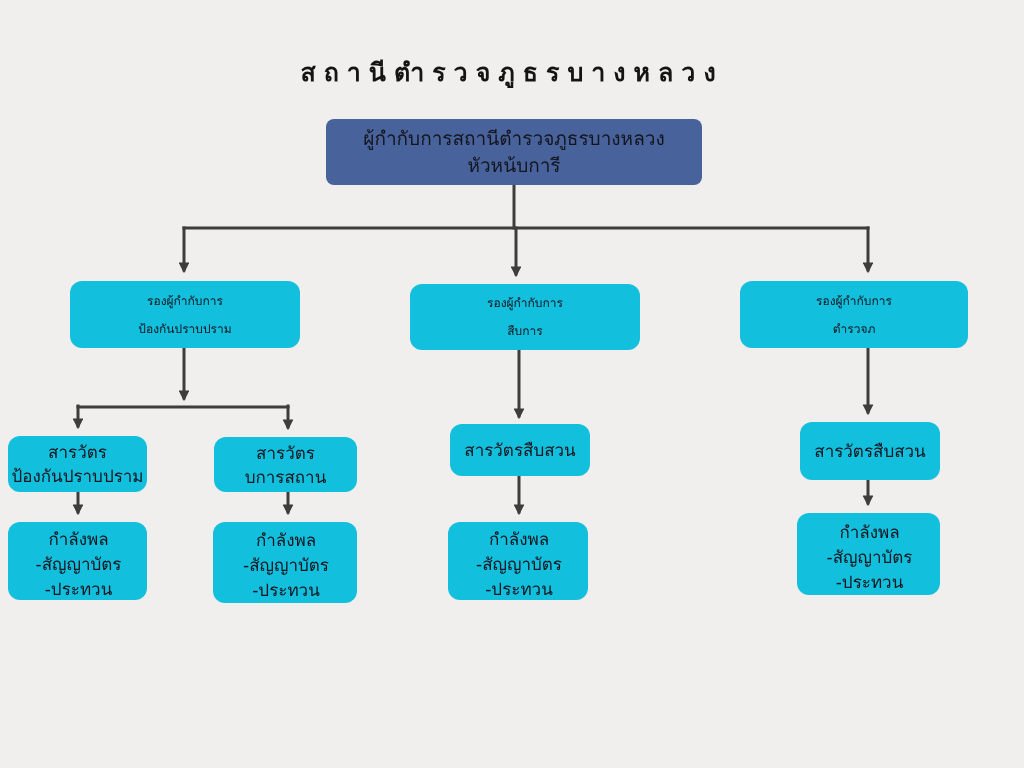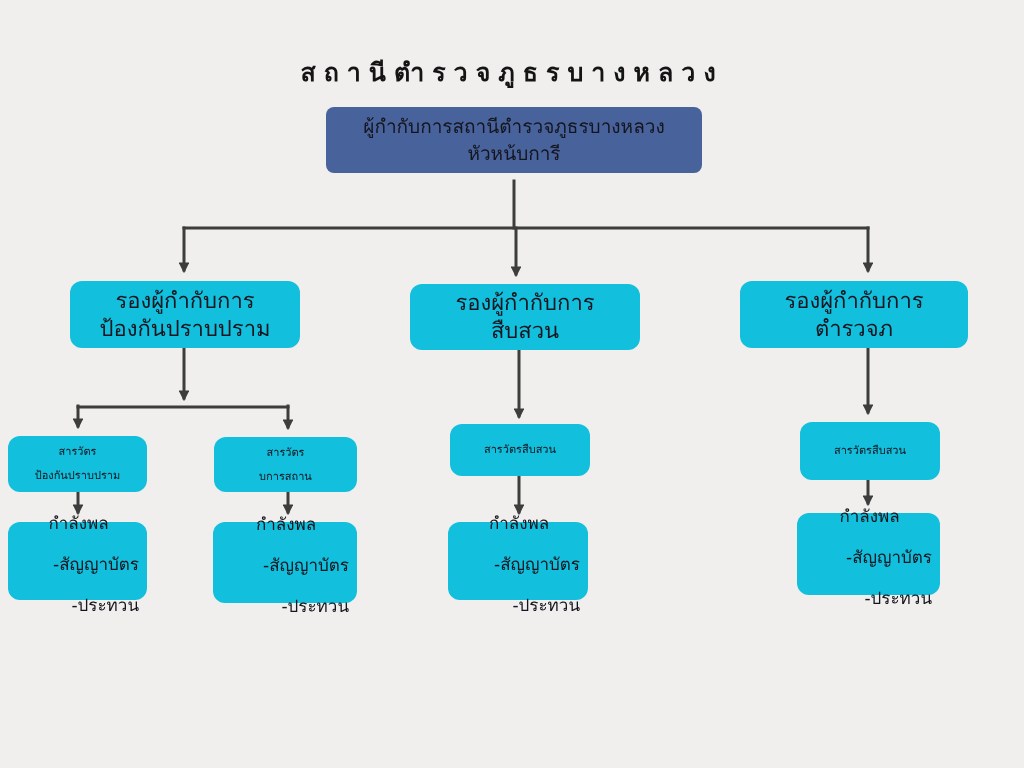--- a/index.html
+++ b/index.html
@@ -37,36 +37,36 @@
     text-align:center;
     box-sizing:border-box;
   }
   .head-node{
     background:#48639b;
     border-radius:8px;
     font-size:19px;
     line-height:27px;
   }
   .deputy{
-    font-size:22px;
+    font-size:12px;
     line-height:28px;
   }
   .inspector{
-    font-size:11px;
+    font-size:17px;
     line-height:24px;
   }
   .personnel{
     align-items:stretch;
     justify-content:center;
     padding:12px 8px 6px 10px;
     font-size:17px;
     line-height:25px;
   }
   .personnel .p-title{text-align:center;}
-  .personnel .p-item{text-align:right;margin-top:16px;}
+  .personnel .p-item{text-align:center;}
 </style>
 </head>
 <body>
 
 <div class="canvas">
 
   <svg class="connectors" width="1024" height="768" viewBox="0 0 1024 768" aria-hidden="true">
     <defs>
       <marker id="arrow" viewBox="0 0 10 10" refX="7" refY="5" markerWidth="3.6" markerHeight="3.6" orient="auto-start-reverse">
         <path d="M0 0 L10 5 L0 10 z" fill="#3d3d3d"></path>
@@ -90,32 +90,32 @@
 
       <line x1="78" y1="492" x2="78" y2="512" marker-end="url(#arrow)"></line>
       <line x1="288" y1="492" x2="288" y2="512" marker-end="url(#arrow)"></line>
       <line x1="519" y1="476" x2="519" y2="512" marker-end="url(#arrow)"></line>
       <line x1="868" y1="480" x2="868" y2="503" marker-end="url(#arrow)"></line>
     </g>
   </svg>
 
   <div class="chart-title">สถานีตำรวจภูธรบางหลวง</div>
 
-  <div class="node head-node" style="left:326px;top:107px;width:376px;height:66px;">
+  <div class="node head-node" style="left:326px;top:119px;width:376px;height:66px;">
     <div>ผู้กำกับการสถานีตำรวจภูธรบางหลวง</div>
     <div>หัวหน้บการี</div>
   </div>
 
   <div class="node deputy" style="left:70px;top:281px;width:230px;height:67px;">
     <div>รองผู้กำกับการ</div>
     <div>ป้องกันปราบปราม</div>
   </div>
   <div class="node deputy" style="left:410px;top:284px;width:230px;height:66px;">
     <div>รองผู้กำกับการ</div>
-    <div>สืบสวน</div>
+    <div>สืบการ</div>
   </div>
   <div class="node deputy" style="left:740px;top:281px;width:228px;height:67px;">
     <div>รองผู้กำกับการ</div>
     <div>ตำรวจภ</div>
   </div>
 
   <div class="node inspector" style="left:8px;top:436px;width:139px;height:56px;">
     <div>สารวัตร</div>
     <div>ป้องกันปราบปราม</div>
   </div>

